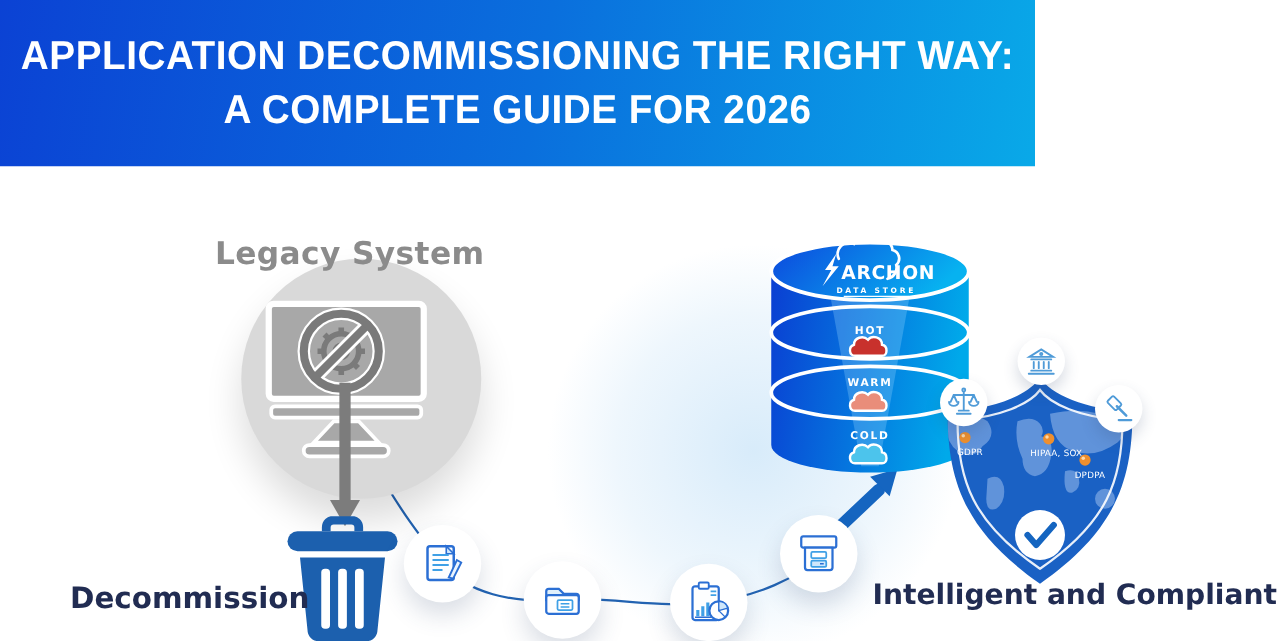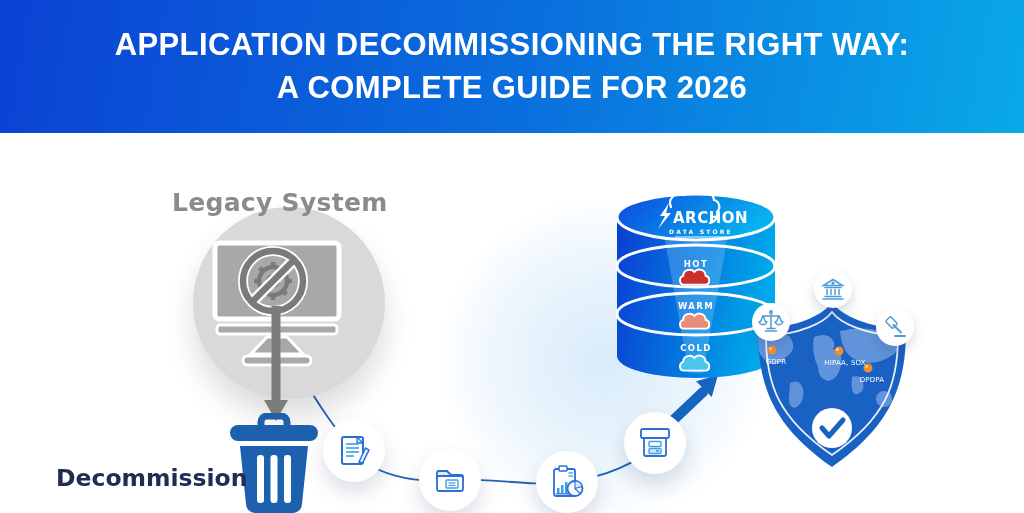--- a/index.html
+++ b/index.html
@@ -4,21 +4,21 @@
 <style>
   html,body{margin:0;padding:0;}
   body{
     width:1024px;height:513px;overflow:hidden;background:#ffffff;
     font-family:"DejaVu Sans",sans-serif;position:relative;
   }
   .page{position:absolute;inset:0;width:1024px;height:513px;}
 
   
   .header{
-    position:absolute;top:0;left:0;width:1024px;height:133px;
+    position:absolute;top:0;left:0;width:828px;height:133px;
     background:linear-gradient(100deg,#0b42d4 0%,#0a6fdd 52%,#09a9e8 100%);
     color:#fff;text-align:center;
     font-family:"Liberation Sans",sans-serif;font-weight:700;
   }
   .header .t1,.header .t2{
     font-size:31px;line-height:44px;letter-spacing:.4px;
     transform:scaleY(1.04);white-space:nowrap;
   }
   .header .t1{padding-top:22px;}
 
@@ -303,16 +303,17 @@
           <g transform="rotate(45 9.5 8.5)">
               <rect x="4.5" y="5" width="10" height="7" rx="1.2" stroke-width="1.5"></rect>
             </g>
           <line x1="11.5" y1="11" x2="19" y2="18.5" stroke-width="2"></line>
           <line x1="13" y1="22" x2="23" y2="22" stroke-width="1.8"></line>
         </g>
       </svg>
     </div>
 
     <div class="archival-label">
+      <div>Intelligent and Compliant</div>
     </div>
 
   </div>
 </div>
 
 </body></html>

